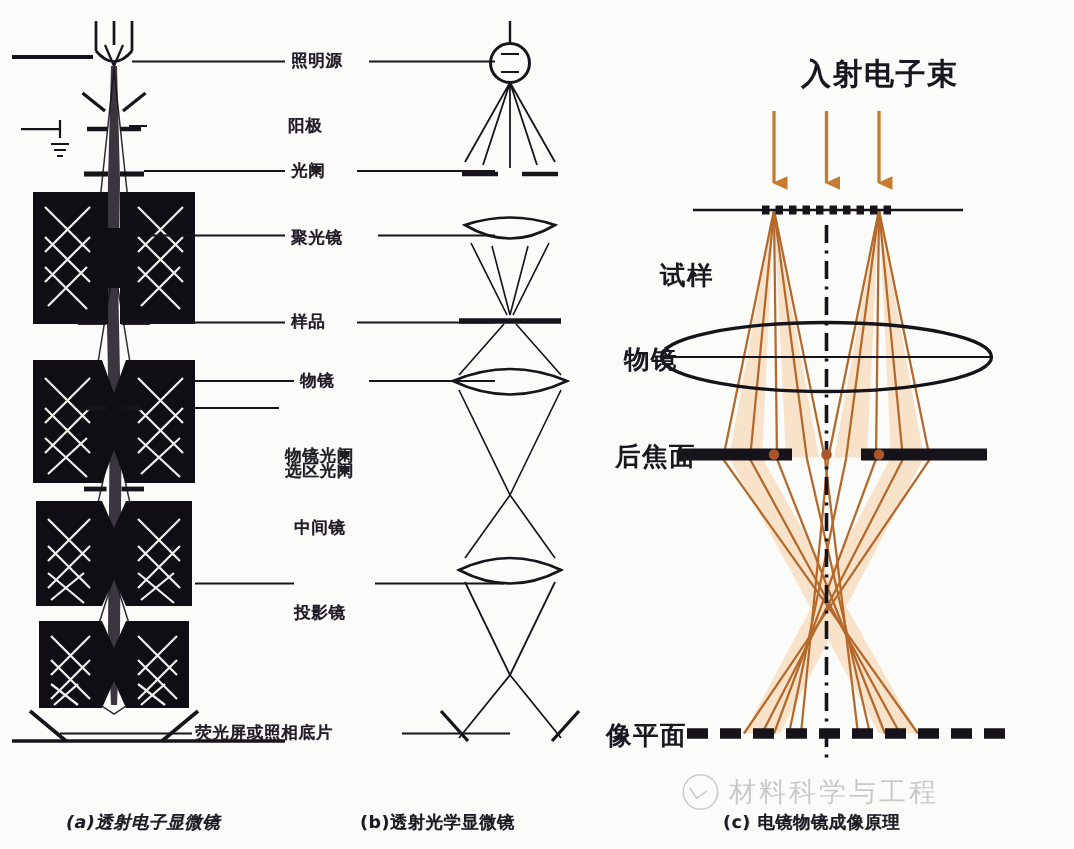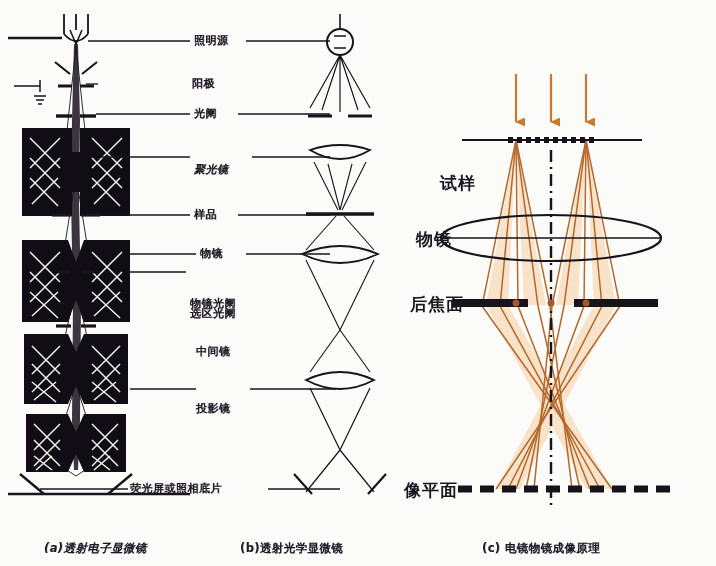--- a/index.html
+++ b/index.html
@@ -291,32 +291,37 @@
       <line x1="250" y1="389" x2="336" y2="389"></line>
       <line x1="40" y1="489" x2="128" y2="489"></line>
       <line x1="268" y1="489" x2="340" y2="489"></line>
       <line x1="86" y1="84" x2="98" y2="84"></line>
     </g>
   </svg>
 
   <div class="lbl lbl-scan" style="left:194px; top:35px;">照明源</div>
   <div class="lbl lbl-scan" style="left:192px; top:78px;">阳极</div>
   <div class="lbl lbl-scan" style="left:194px; top:108px;">光阑</div>
-  <div class="lbl lbl-scan" style="left:194px; top:164px;font-style:italic;">聚光镜</div>
+  <div class="lbl lbl-scan" style="left:194px; top:153px;">聚光镜</div>
   <div class="lbl lbl-scan" style="left:194px; top:209px;">样品</div>
   <div class="lbl lbl-scan" style="left:200px; top:248px;">物镜</div>
   <div class="lbl lbl-scan" style="left:190px; top:266px;margin-top:32px;">物镜光阑</div>
   <div class="lbl lbl-scan" style="left:190px; top:308px;">选区光阑</div>
   <div class="lbl lbl-scan" style="left:196px; top:346px;">中间镜</div>
   <div class="lbl lbl-scan" style="left:196px; top:383px;margin-top:20px;">投影镜</div>
   <div class="lbl lbl-scan" style="left:130px; top:483px;">荧光屏或照相底片</div>
 
+  <div class="lbl-c" style="left:534px; top:36px; font-size:20px;">入射电子束</div>
   <div class="lbl-c" style="left:440px; top:130px;margin-top:42px;">试样</div>
   <div class="lbl-c" style="left:416px; top:228px;">物镜</div>
   <div class="lbl-c" style="left:410px; top:293px;">后焦面</div>
   <div class="lbl-c" style="left:404px; top:479px;">像平面</div>
 
   <div class="cap" style="left:44px; top:541px;font-style:italic;">(a)透射电子显微镜</div>
   <div class="cap" style="left:240px; top:541px;">(b)透射光学显微镜</div>
   <div class="cap" style="left:482px; top:541px;">(c) 电镜物镜成像原理</div>
 
+  <div id="watermark">
+    <div class="wm-logo"></div>
+    <div class="wm-text">材料科学与工程</div>
+  </div>
 
 </div>
 
 </body></html>

